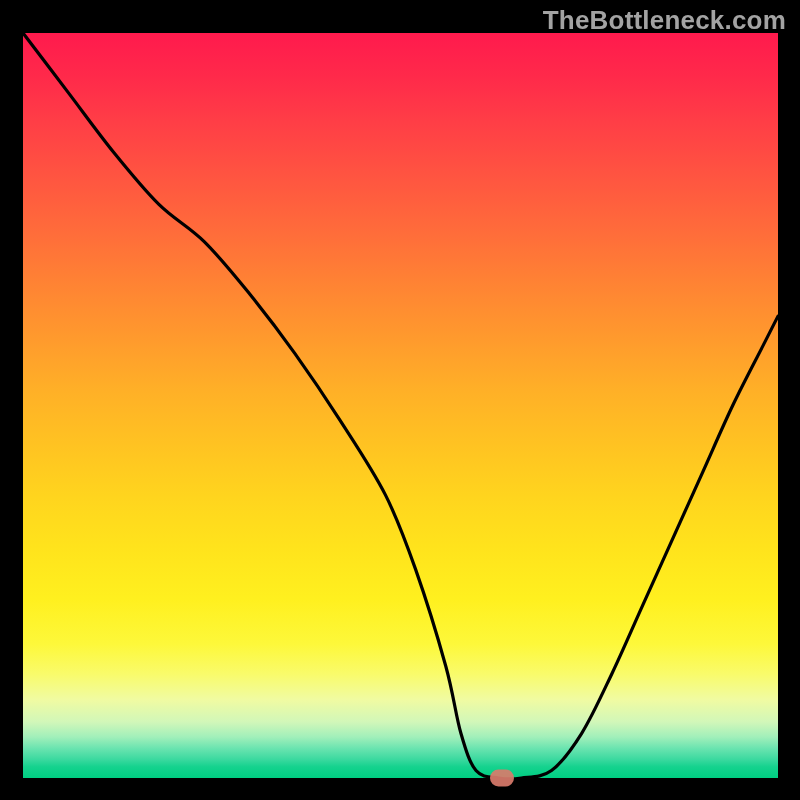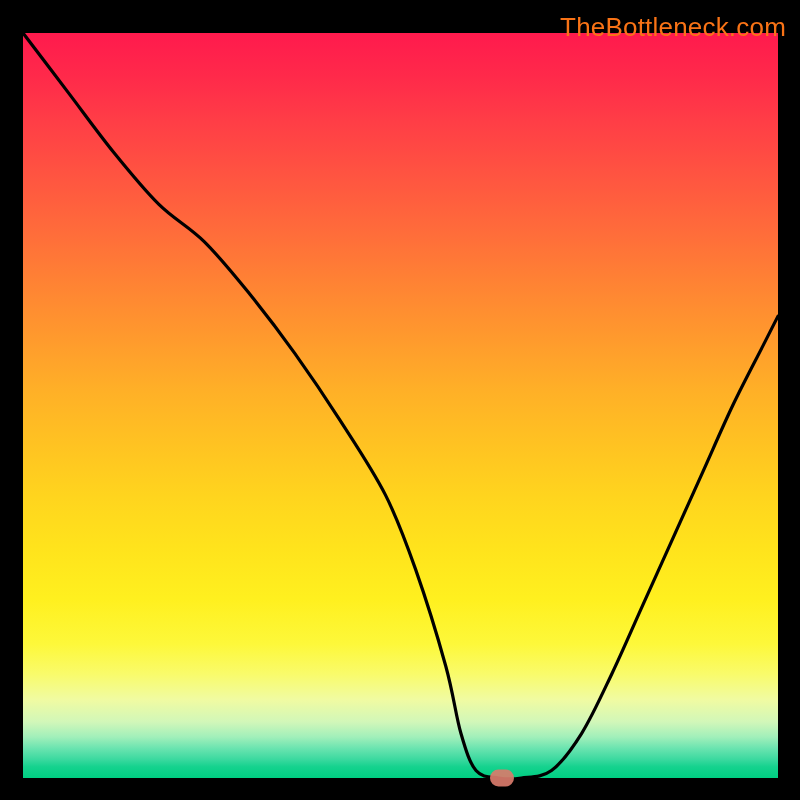--- a/index.html
+++ b/index.html
@@ -13,26 +13,26 @@
   .frame {
     position: absolute;
     left: 0;
     top: 0;
     width: 800px;
     height: 800px;
     background: #000;
   }
   .watermark {
     position: absolute;
-    top: 12px;
+    top: 5px;
     right: 14px;
     font-family: Arial, Helvetica, sans-serif;
     font-size: 26px;
-    font-weight: 400;
-    color: #f97316;
+    font-weight: 700;
+    color: #a3a3a3;
     letter-spacing: 0.2px;
     z-index: 10;
   }
   .plot {
     position: absolute;
     left: 23px;
     top: 33px;
     width: 755px;
     height: 745px;
   }

